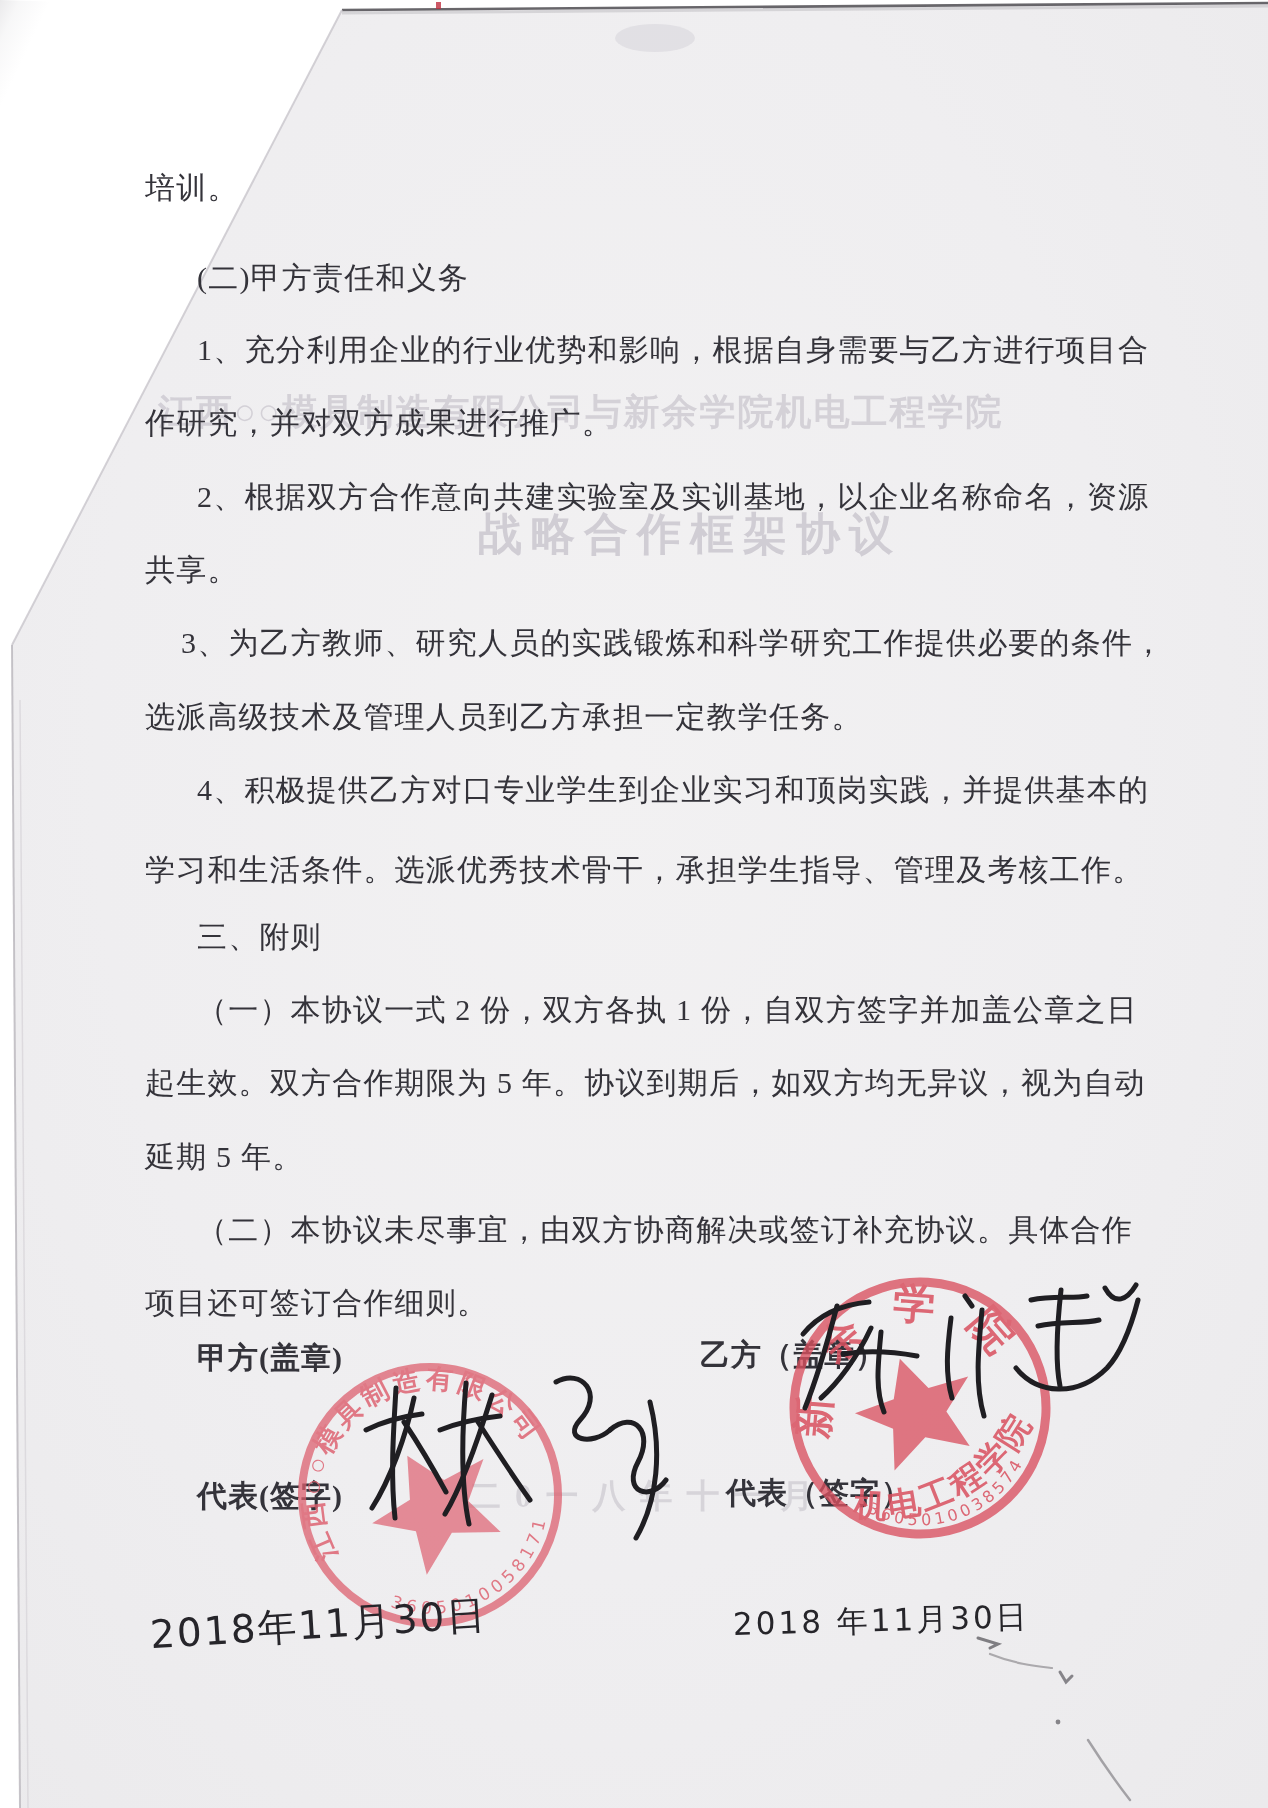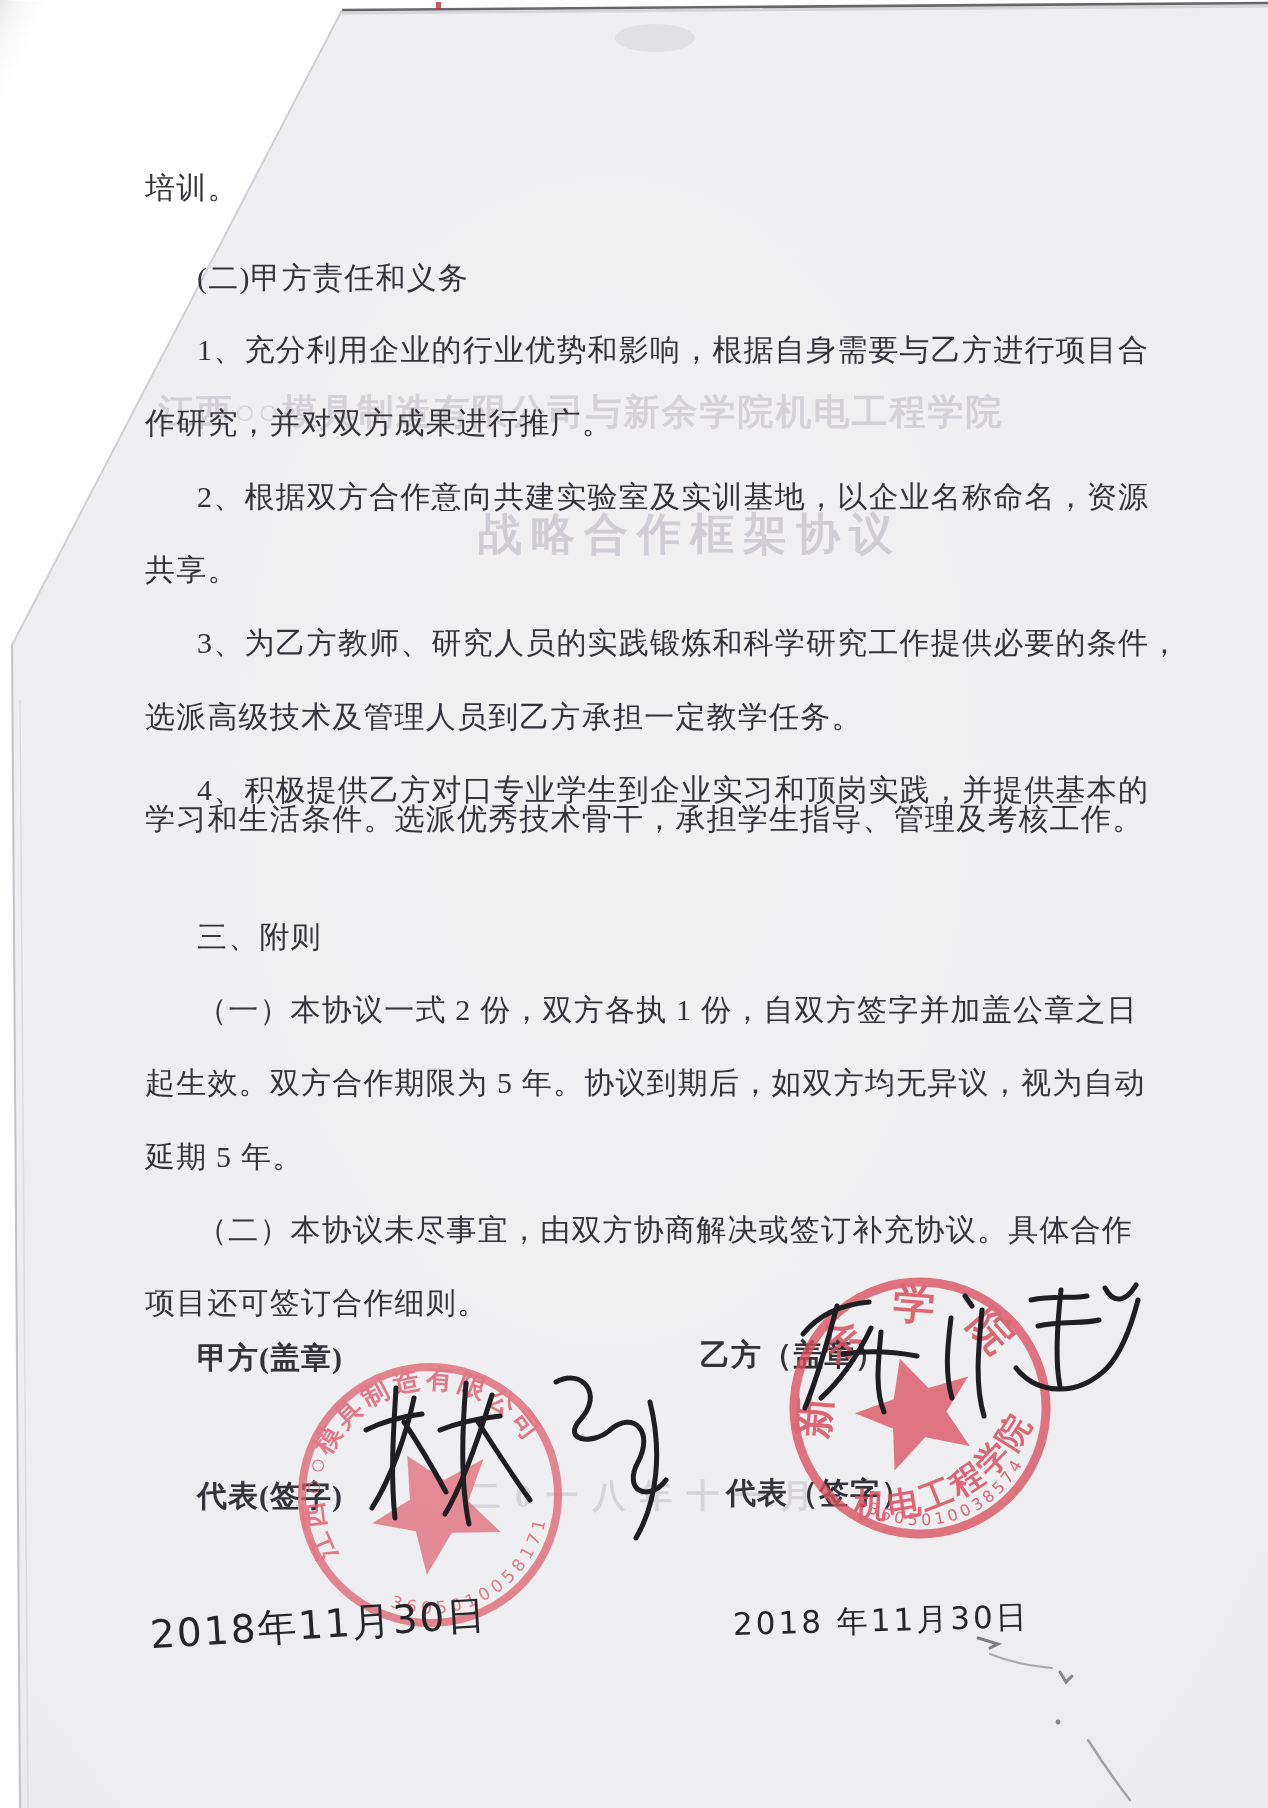--- a/index.html
+++ b/index.html
@@ -8,22 +8,22 @@
   
   #paper{position:absolute;inset:0;background:
       radial-gradient(ellipse at 48% 42%, #f2f1f2 0%, #efeef0 55%, #ebeaec 100%);
       clip-path:polygon(342px 10px, 1268px 3px, 1268px 1808px, 20px 1808px, 12px 645px);}
   .fold-shade{position:absolute;left:0;top:0;width:420px;height:700px;pointer-events:none;
       background:linear-gradient(115deg, rgba(180,178,184,0.28) 0px, rgba(180,178,184,0.10) 18px, rgba(0,0,0,0) 46px);
       clip-path:polygon(342px 10px, 12px 645px, 0px 700px, 0px 0px);}
   .body-line{position:absolute;font-size:30px;color:#34333a;letter-spacing:1.2px;white-space:nowrap;}
   .l0{left:145px;top:168px}.l1{left:197px;top:258px}.l2{left:197px;top:330px}
   .l3{left:145px;top:403px}.l4{left:197px;top:477px}.l5{left:145px;top:550px}
-  .l6{left:197px;top:623px}.l7{left:145px;top:697px}.l8{left:197px;top:770px}
-  .l9{left:145px;top:799px}.l10{left:197px;top:917px}.l11{left:197px;top:990px}
+  .l6{left:181px;top:623px}.l7{left:145px;top:697px}.l8{left:197px;top:770px}
+  .l9{left:145px;top:850px}.l10{left:197px;top:917px}.l11{left:197px;top:990px}
   .l12{left:145px;top:1063px}.l13{left:145px;top:1137px}.l14{left:197px;top:1210px}
   .l15{left:145px;top:1283px}
   
   .bleed{position:absolute;color:#c3bfc8;white-space:nowrap;font-weight:bold;
          filter:blur(0.6px);pointer-events:none;}
   #bleed-title{left:158px;top:388px;font-size:36px;letter-spacing:2px;opacity:.62;}
   #bleed-subtitle{left:478px;top:505px;font-size:44px;letter-spacing:9px;opacity:.7;text-align:center;}
   #bleed-date{left:468px;top:1474px;font-size:33px;letter-spacing:14px;opacity:.55;}
   
   .sig-label{position:absolute;font-size:30px;color:#34333a;letter-spacing:1px;white-space:nowrap;font-weight:bold;}

